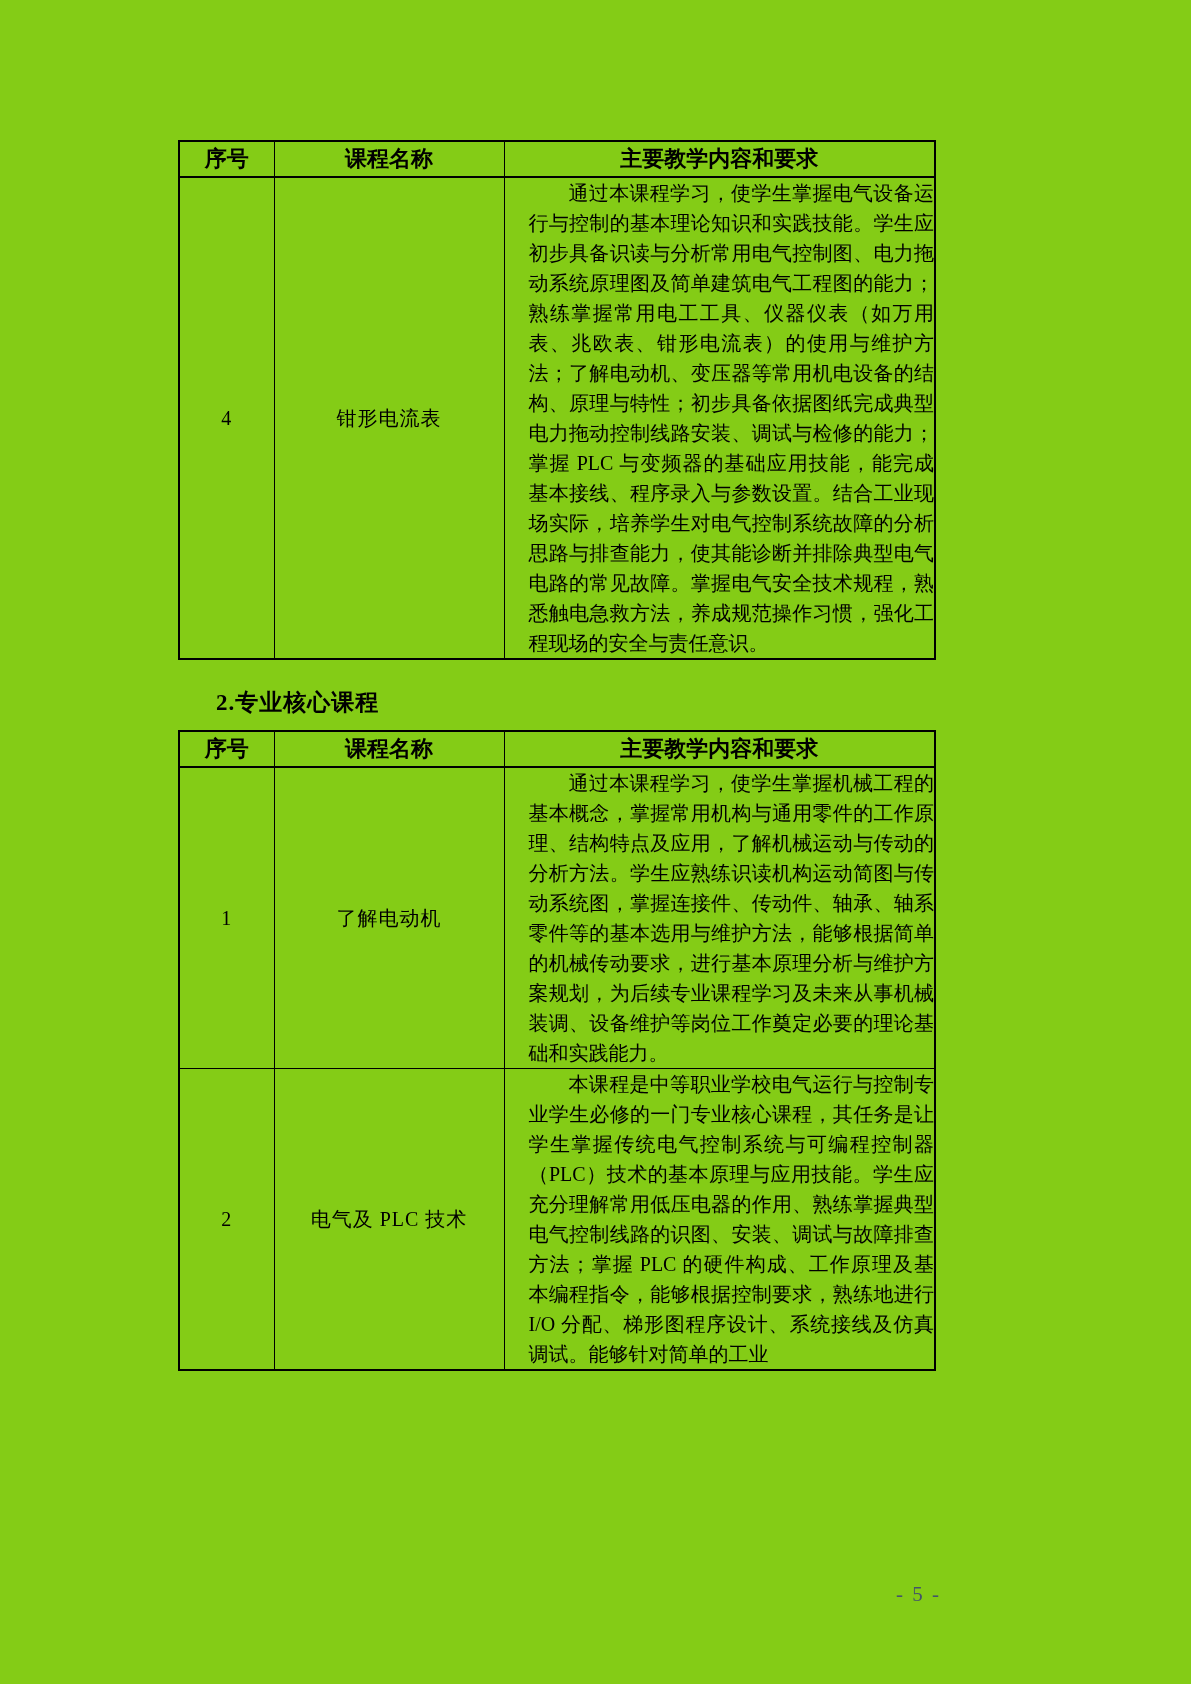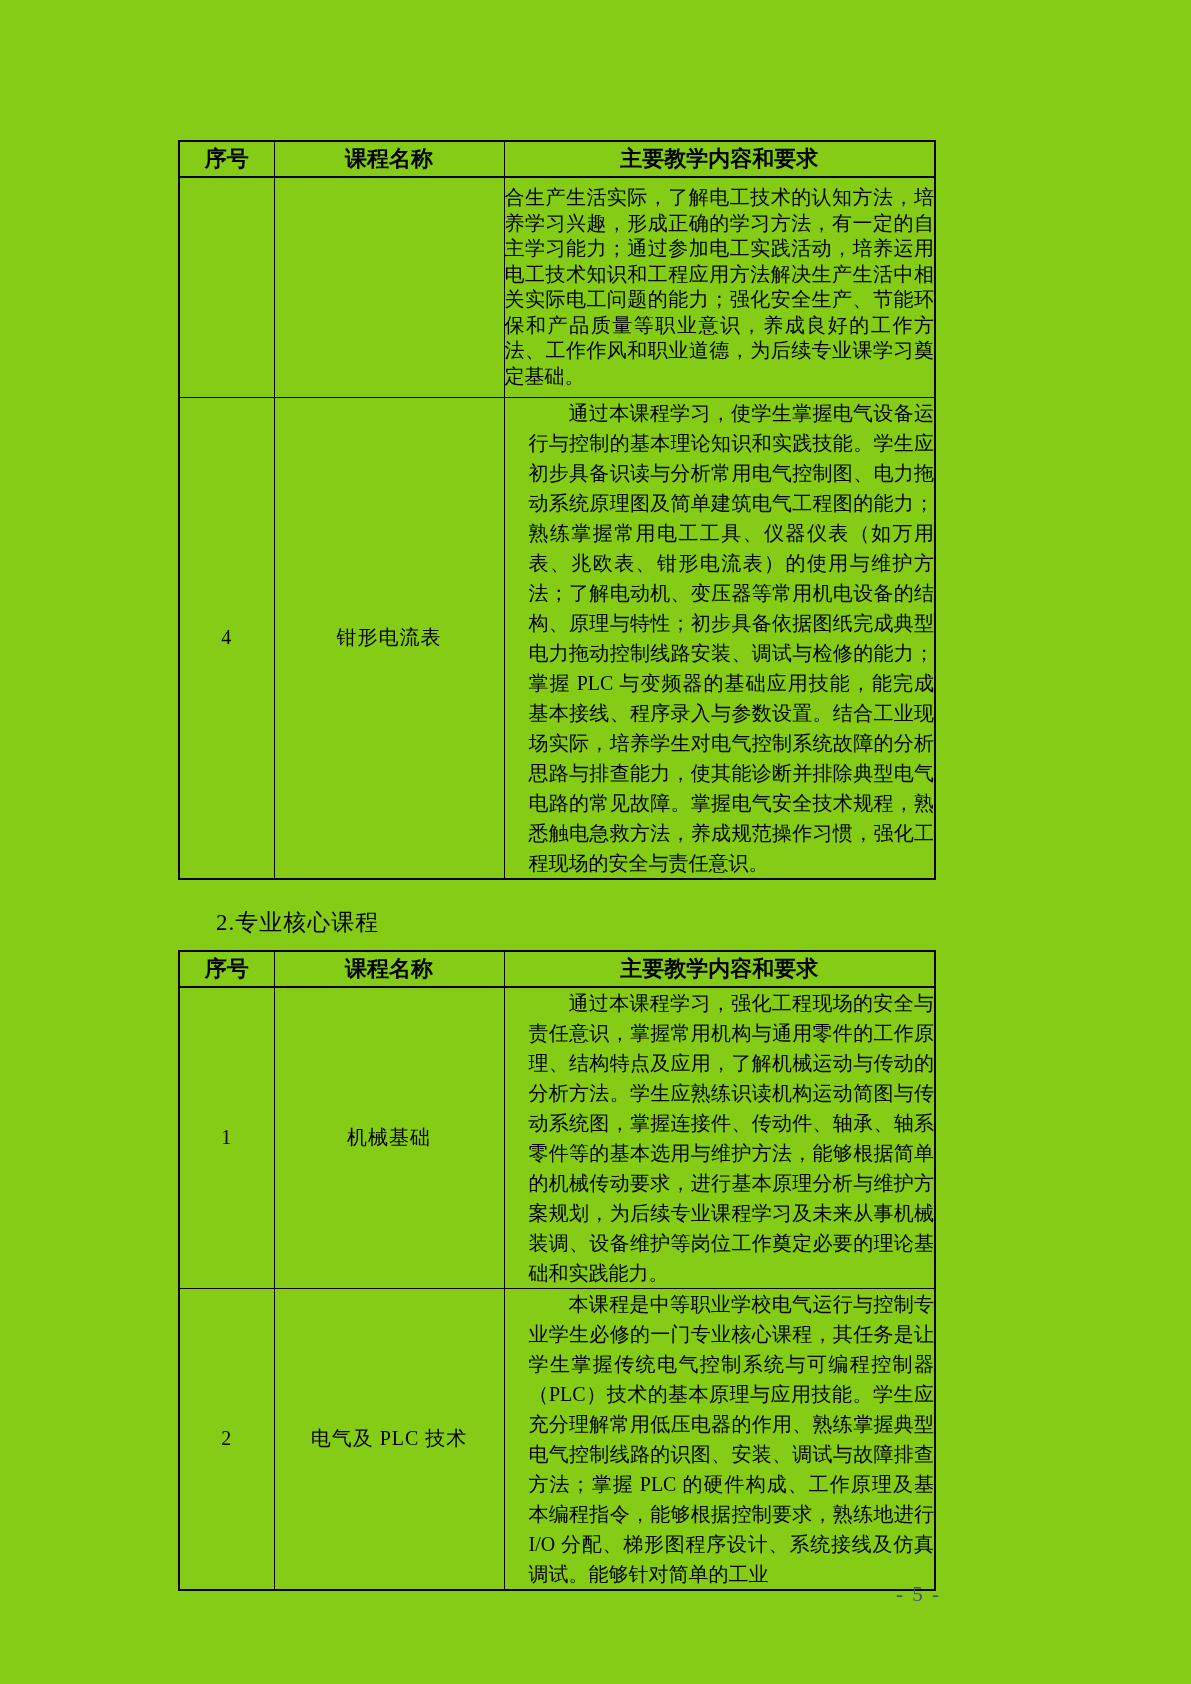--- a/index.html
+++ b/index.html
@@ -56,21 +56,21 @@
   p.indent{text-indent:2em;padding-left:24px;}
   .lh-tight p{line-height:25.5px;}
   .lh-normal p{line-height:30px;}
   tr.r-a td{height:220px;}
   tr.r-b td{height:468px;}
   tr.r-c td{height:283px;}
   tr.r-d td{height:280px;margin-left:32px;}
   h3.section-heading{
     margin:30px 0 14px 38px;
     font-size:23px;
-    font-weight:normal;
+    font-weight:bold;
     line-height:26px;
     letter-spacing:1px;
   }
   .page-number{
     position:absolute;
     top:1582px;
     right:250px;
     font-size:21px;
     color:#44546a;
     letter-spacing:2px;
@@ -90,27 +90,20 @@
         <col>
       </colgroup>
       <thead>
         <tr>
           <th>序号</th>
           <th>课程名称</th>
           <th>主要教学内容和要求</th>
         </tr>
       </thead>
       <tbody>
-        <tr class="r-a lh-tight">
-          <td class="no-cell"></td>
-          <td class="course-cell"></td>
-          <td class="content-cell">
-            <p>合生产生活实际，了解电工技术的认知方法，培养学习兴趣，形成正确的学习方法，有一定的自主学习能力；通过参加电工实践活动，培养运用电工技术知识和工程应用方法解决生产生活中相关实际电工问题的能力；强化安全生产、节能环保和产品质量等职业意识，养成良好的工作方法、工作作风和职业道德，为后续专业课学习奠定基础。</p>
-          </td>
-        </tr>
         <tr class="r-b lh-normal">
           <td class="no-cell">4</td>
           <td class="course-cell">钳形电流表</td>
           <td class="content-cell">
             <p class="indent">通过本课程学习，使学生掌握电气设备运行与控制的基本理论知识和实践技能。学生应初步具备识读与分析常用电气控制图、电力拖动系统原理图及简单建筑电气工程图的能力；熟练掌握常用电工工具、仪器仪表（如万用表、兆欧表、钳形电流表）的使用与维护方法；了解电动机、变压器等常用机电设备的结构、原理与特性；初步具备依据图纸完成典型电力拖动控制线路安装、调试与检修的能力；掌握 PLC 与变频器的基础应用技能，能完成基本接线、程序录入与参数设置。结合工业现场实际，培养学生对电气控制系统故障的分析思路与排查能力，使其能诊断并排除典型电气电路的常见故障。掌握电气安全技术规程，熟悉触电急救方法，养成规范操作习惯，强化工程现场的安全与责任意识。</p>
           </td>
         </tr>
       </tbody>
     </table>
 
@@ -125,23 +118,23 @@
       <thead>
         <tr>
           <th>序号</th>
           <th>课程名称</th>
           <th>主要教学内容和要求</th>
         </tr>
       </thead>
       <tbody>
         <tr class="r-c lh-normal">
           <td class="no-cell">1</td>
-          <td class="course-cell">机械基础</td>
+          <td class="course-cell">了解电动机</td>
           <td class="content-cell">
-            <p class="indent">通过本课程学习，强化工程现场的安全与责任意识，掌握常用机构与通用零件的工作原理、结构特点及应用，了解机械运动与传动的分析方法。学生应熟练识读机构运动简图与传动系统图，掌握连接件、传动件、轴承、轴系零件等的基本选用与维护方法，能够根据简单的机械传动要求，进行基本原理分析与维护方案规划，为后续专业课程学习及未来从事机械装调、设备维护等岗位工作奠定必要的理论基础和实践能力。</p>
+            <p class="indent">通过本课程学习，使学生掌握机械工程的基本概念，掌握常用机构与通用零件的工作原理、结构特点及应用，了解机械运动与传动的分析方法。学生应熟练识读机构运动简图与传动系统图，掌握连接件、传动件、轴承、轴系零件等的基本选用与维护方法，能够根据简单的机械传动要求，进行基本原理分析与维护方案规划，为后续专业课程学习及未来从事机械装调、设备维护等岗位工作奠定必要的理论基础和实践能力。</p>
           </td>
         </tr>
         <tr class="r-d lh-normal">
           <td class="no-cell">2</td>
           <td class="course-cell">电气及 PLC 技术</td>
           <td class="content-cell">
             <p class="indent">本课程是中等职业学校电气运行与控制专业学生必修的一门专业核心课程，其任务是让学生掌握传统电气控制系统与可编程控制器（PLC）技术的基本原理与应用技能。学生应充分理解常用低压电器的作用、熟练掌握典型电气控制线路的识图、安装、调试与故障排查方法；掌握 PLC 的硬件构成、工作原理及基本编程指令，能够根据控制要求，熟练地进行 I/O 分配、梯形图程序设计、系统接线及仿真调试。能够针对简单的工业</p>
           </td>
         </tr>
       </tbody>

